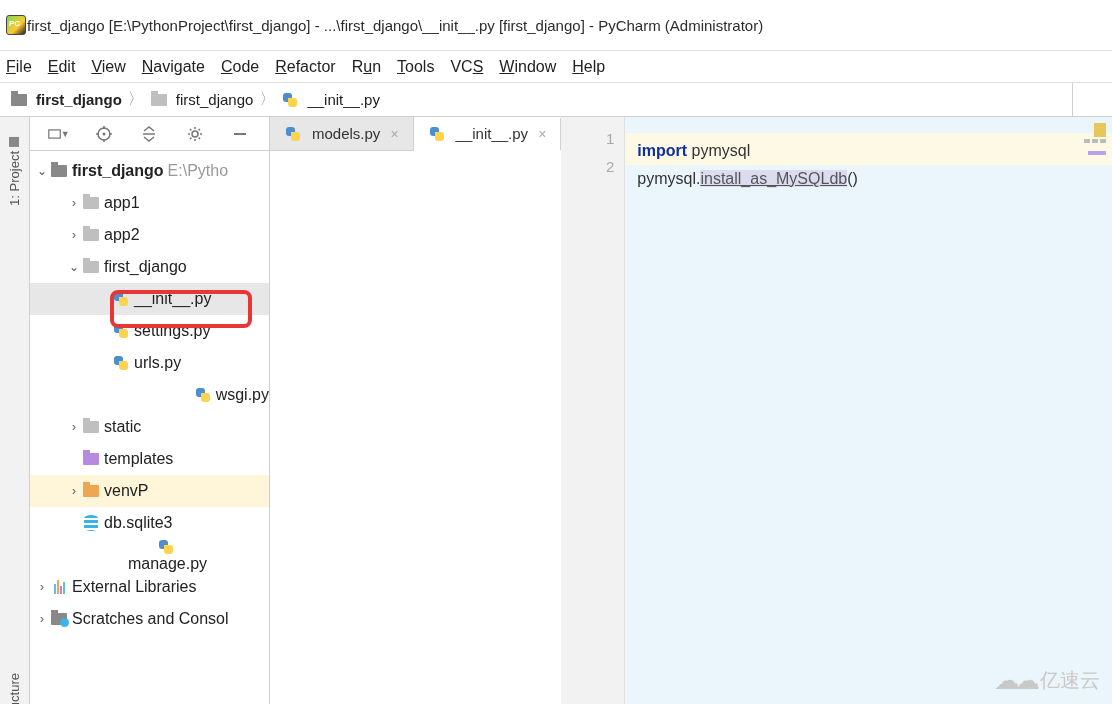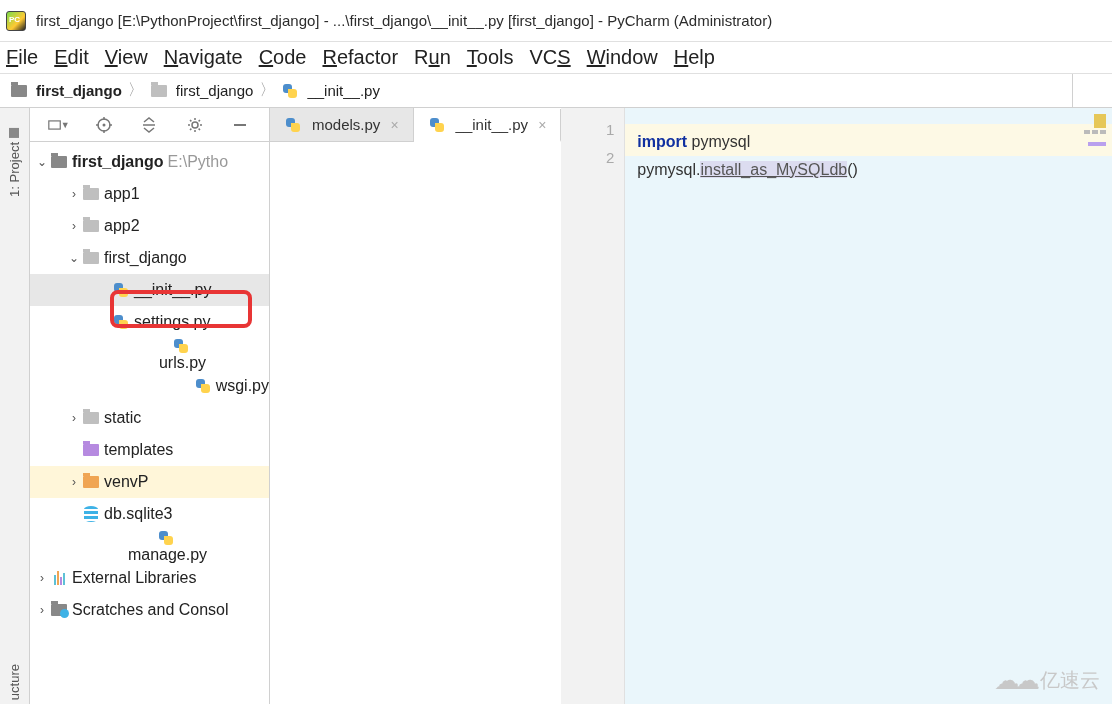--- a/index.html
+++ b/index.html
@@ -1,26 +1,26 @@
 <!DOCTYPE html>
 <html><head>
 <meta charset="utf-8">
 <style>
 * { margin: 0; padding: 0; box-sizing: border-box; font-family: "Segoe UI", Arial, sans-serif; }
 body { width: 1112px; height: 704px; background: #fff; overflow: hidden; font-size: 15px; color: #222; position: relative; }
 
 
-.titlebar { height: 42px; display: flex; align-items: center; padding: 0 6px; gap: 10px; border-bottom: 1px solid #e0e0e0; }
+.titlebar { height: 51px; display: flex; align-items: center; padding: 0 6px; gap: 1px; border-bottom: 1px solid #e0e0e0; }
 .app-icon { width: 20px; height: 20px; background: linear-gradient(135deg,#7cdb4a,#ffc933 60%,#222); border: 1px solid #444; border-radius: 3px; position: relative; }
 .app-icon::after { content: "PC"; position: absolute; font-size: 8px; font-weight: bold; color: #fff; left: 2px; top: 3px; }
 .title-text { font-size: 15px; color: #2c2c2c; }
 
 
 .menubar { height: 32px; display: flex; align-items: center; padding: 0 6px; gap: 16px; border-bottom: 1px solid #e0e0e0; }
-.menubar span { font-size: 20px; color: #222; cursor: default; }
+.menubar span { font-size: 16px; color: #222; cursor: default; }
 .menubar span u { text-decoration: underline; }
 
 
 .navbar { height: 34px; display: flex; align-items: center; padding: 0 6px; border-bottom: 1px solid #d0d0d0; background: #fff; }
 .bc-item { display: flex; align-items: center; gap: 4px; font-size: 15px; font-weight: bold; color: #222; padding: 0 4px; }
 .bc-sep { color: #999; padding: 0 2px; font-size: 16px; }
 .bc-right { margin-left: auto; width: 34px; height: 100%; border-left: 1px solid #d0d0d0; }
 
 
 .main-area { display: flex; height: calc(100% - 102px); }
@@ -224,21 +224,21 @@
             </span>
             <span class="row-name">__init__.py</span>
           </div>
           <div class="tree-row" style="padding-left: 66px;">
             <span class="exp"></span>
             <span class="ico">
               <span class="ico-py"></span>
             </span>
             <span class="row-name">settings.py</span>
           </div>
-          <div class="tree-row" style="padding-left: 66px; flex-direction: column;">
+          <div class="tree-row" style="padding-left: 66px;">
             <span class="exp"></span>
             <span class="ico">
               <span class="ico-py"></span>
             </span>
             <span class="row-name">urls.py</span>
           </div>
           <div class="tree-row" style="padding-left: 66px; justify-content: flex-end;">
             <span class="exp"></span>
             <span class="ico">
               <span class="ico-py"></span>

